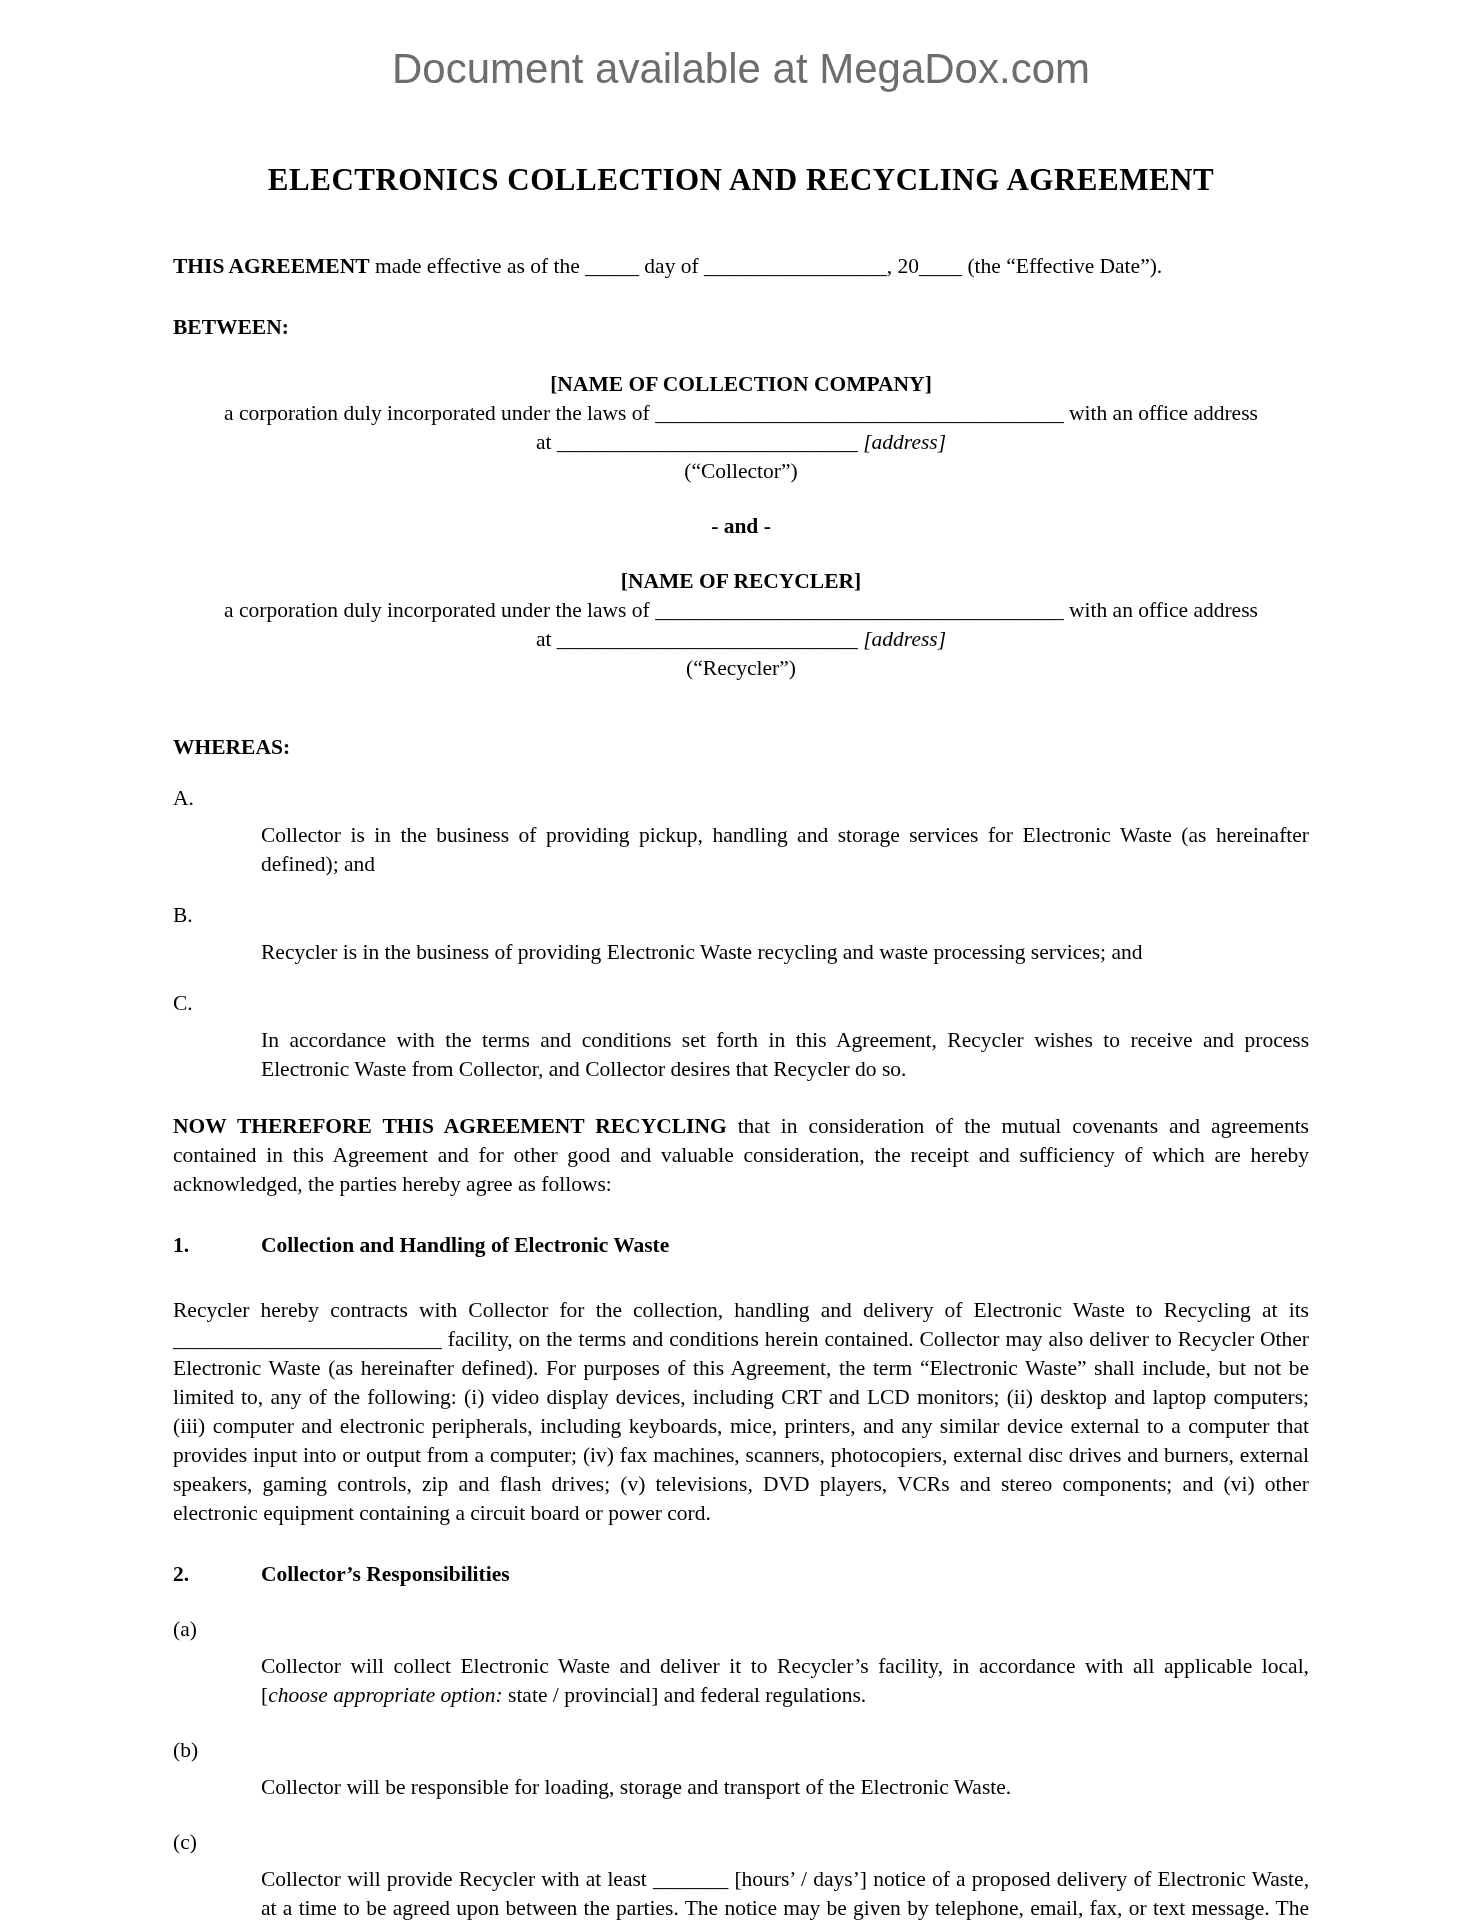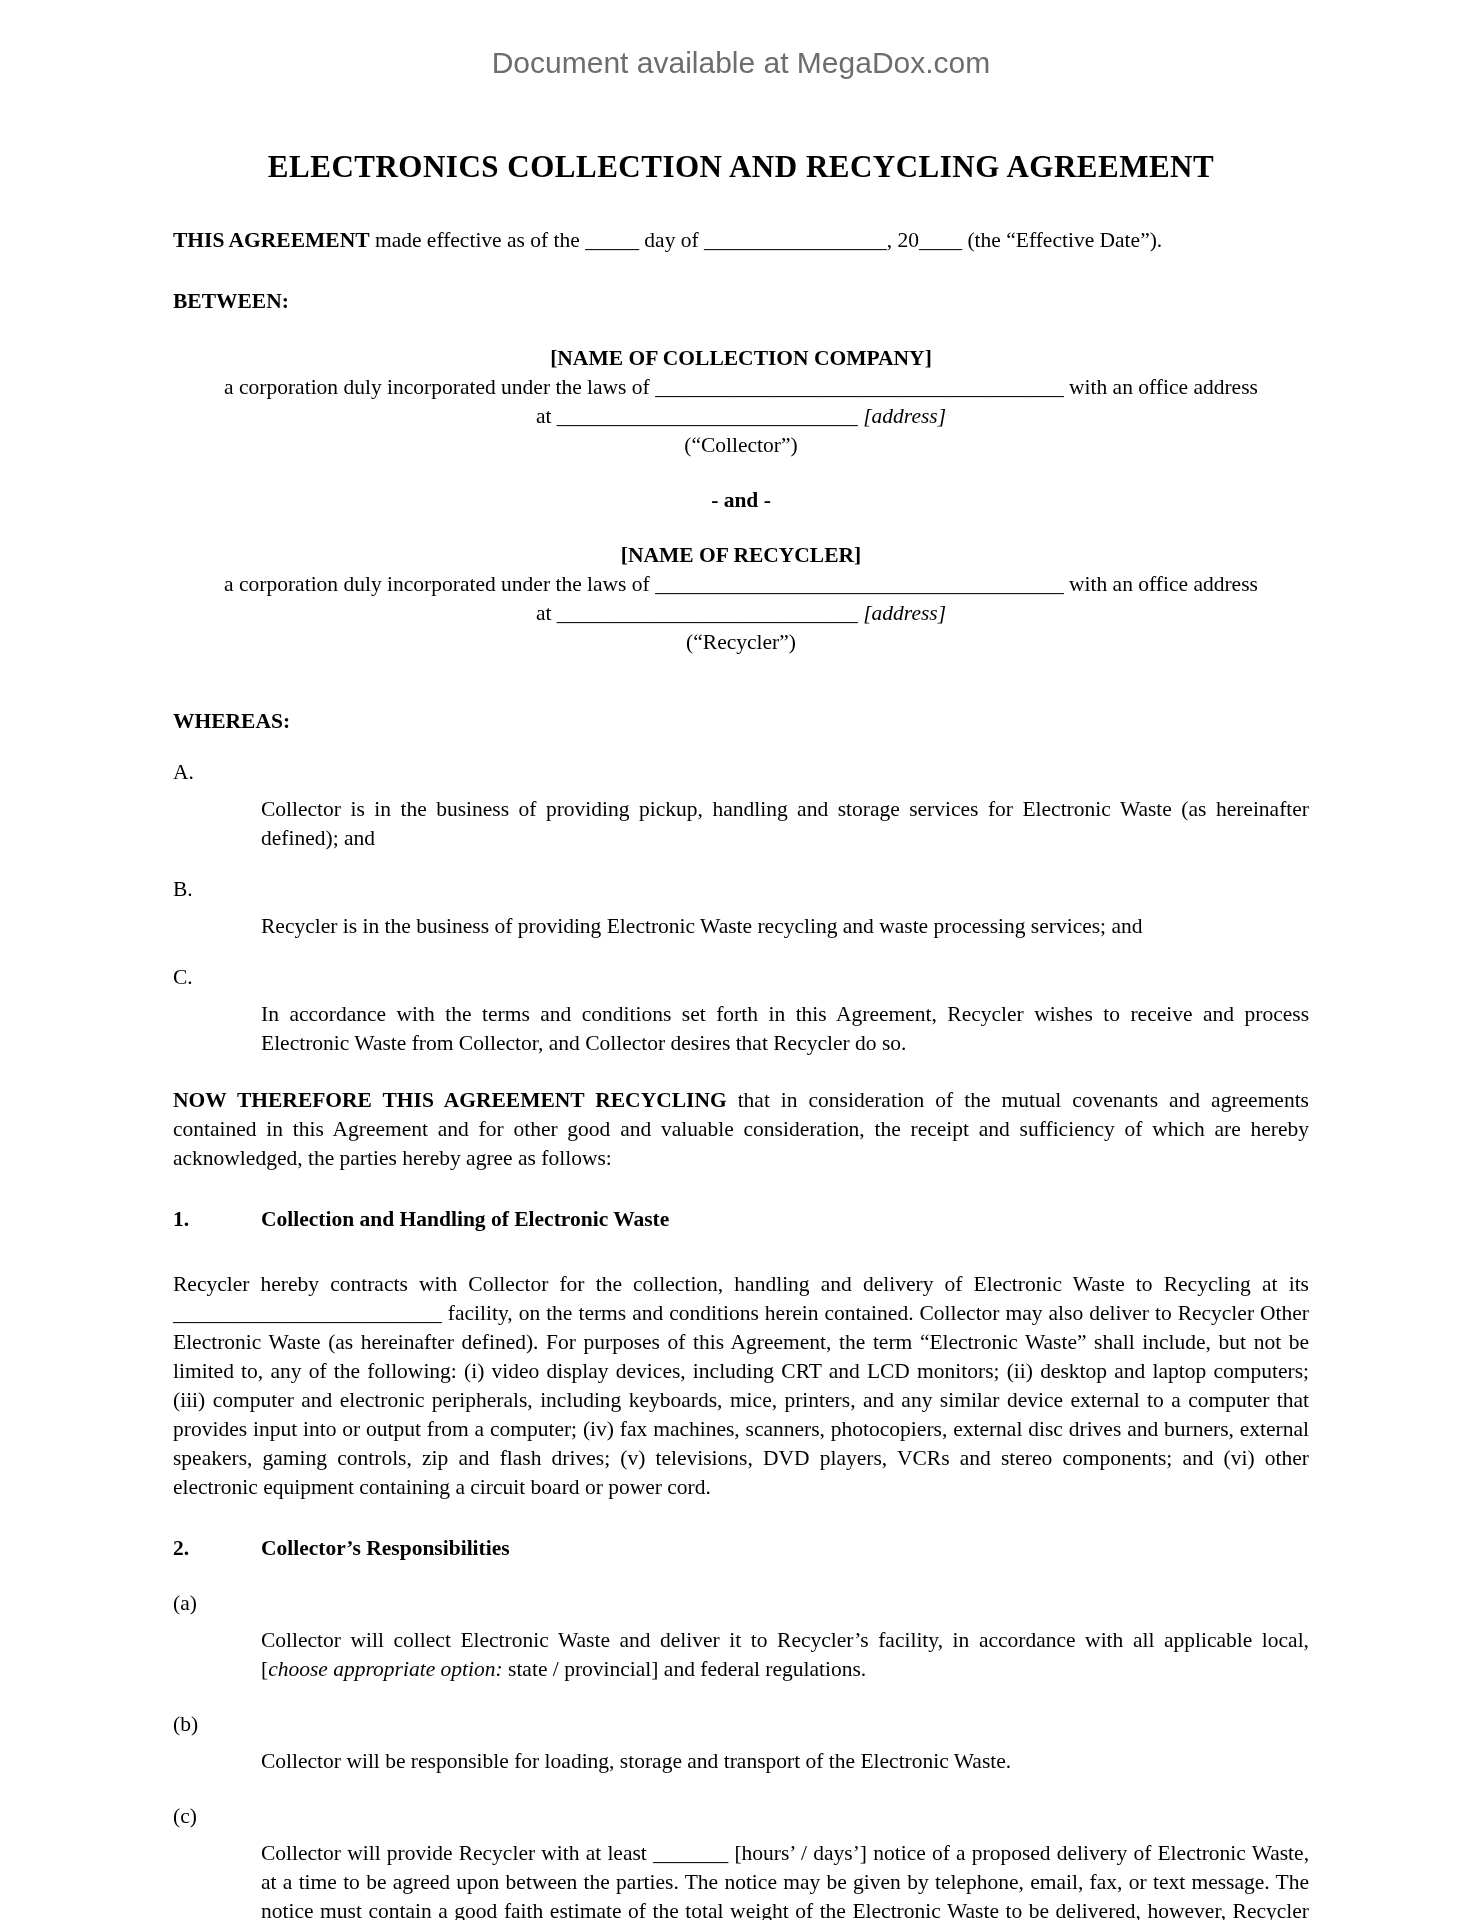--- a/index.html
+++ b/index.html
@@ -10,38 +10,38 @@
     margin: 0 auto;
     padding: 46px 174px 60px 173px;
     font-family: "Liberation Serif", "DejaVu Serif", serif;
     font-size: 21.5px;
     line-height: 29px;
     color: #000000;
     overflow: hidden;
   }
   .wm {
     font-family: "Liberation Sans", "DejaVu Sans", sans-serif;
-    font-size: 30px;
+    font-size: 42px;
     line-height: 1.1;
     color: #6d6d6d;
     text-align: center;
   }
   .title {
     font-size: 31px;
     line-height: 1.15;
     font-weight: 700;
     text-align: center;
     letter-spacing: 0.5px;
     margin-top: 70px;
   }
   .b { font-weight: 700; }
   .i { font-style: italic; }
   .center { text-align: center; }
   .just { text-align: justify; margin-top: 37px; }
-  .mt-open { margin-top: 41px; }
+  .mt-open { margin-top: 54px; }
   .mt-between { margin-top: 32px; }
   .mt-party1 { margin-top: 28px; }
   .mt-and { margin-top: 26px; }
   .mt-party2 { margin-top: 26px; }
   .mt-whereas { margin-top: 50px; }
   .mt-recital { margin-top: 22px; }
   .mt-now { margin-top: 28px; }
   .mt-shead { margin-top: 32px; }
   .mt-sbody { margin-top: 36px; }
   .mt-clause { margin-top: 26px; }

